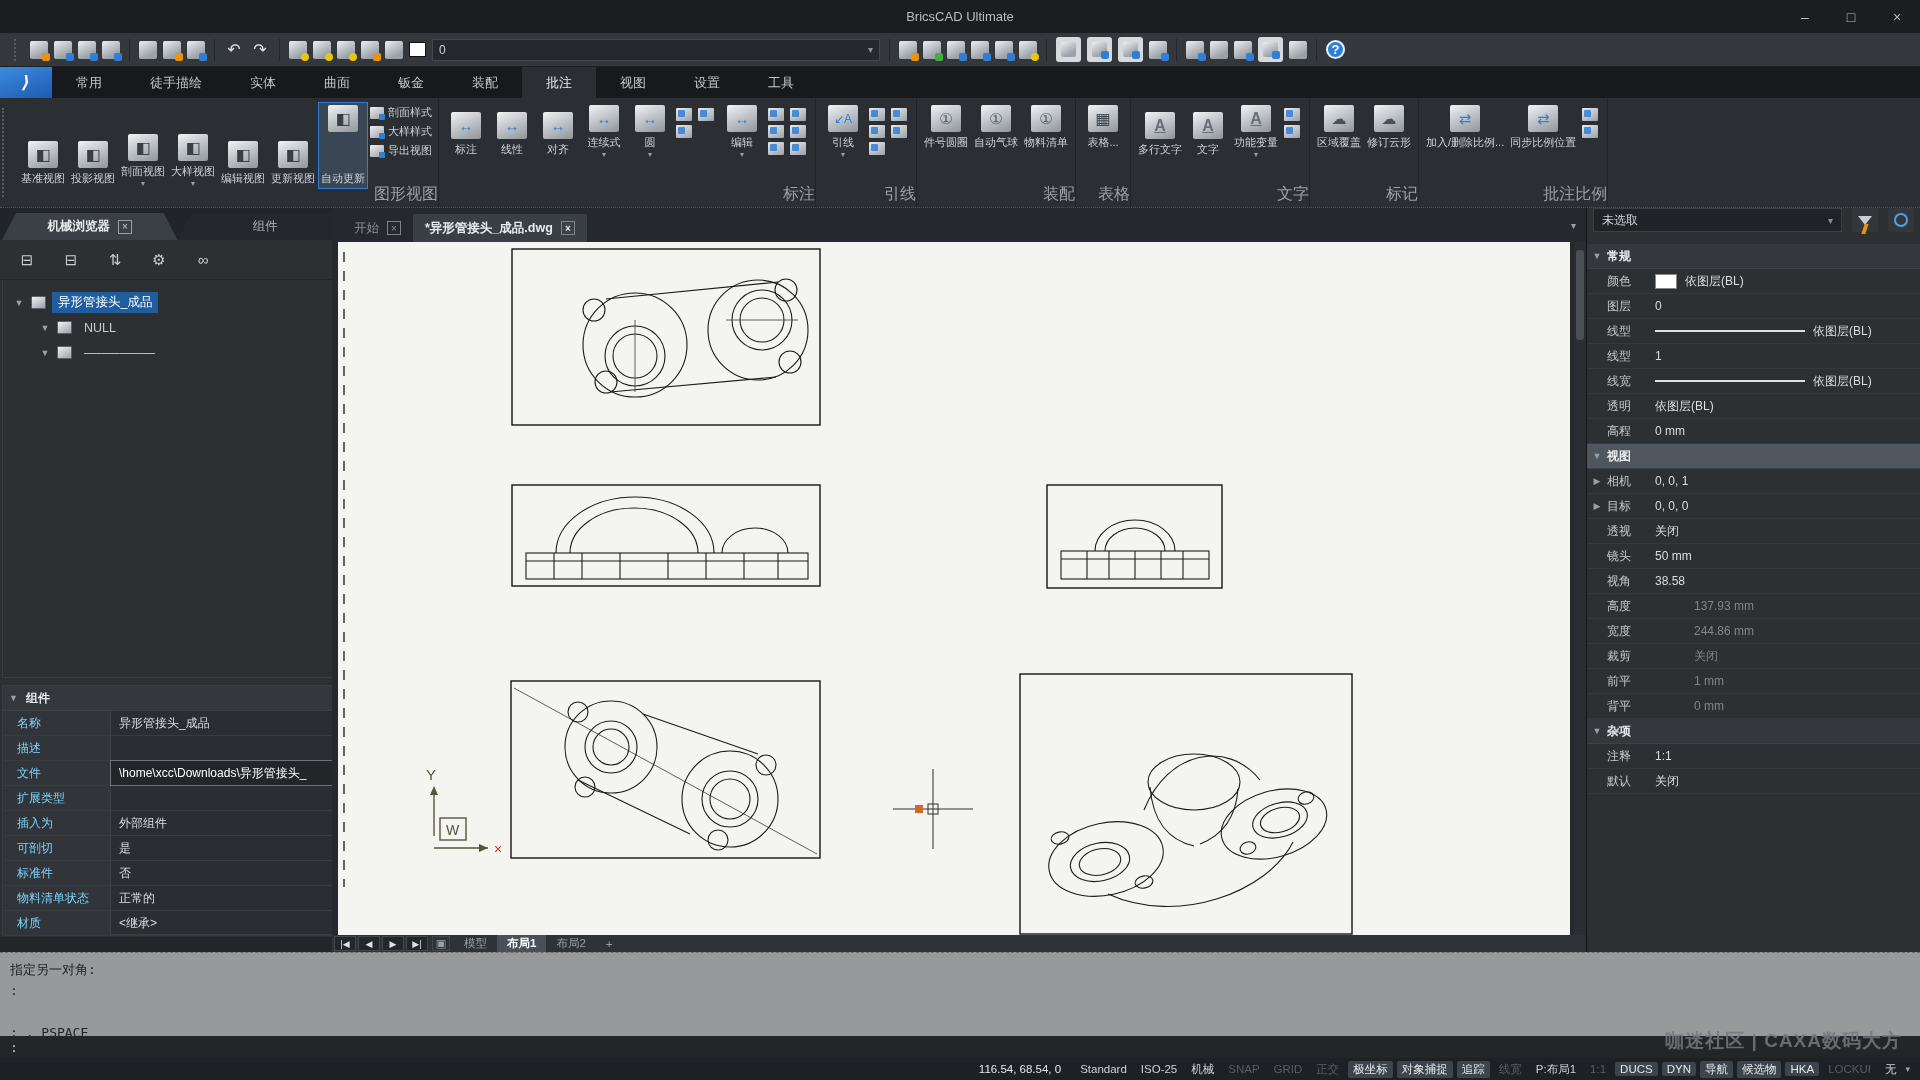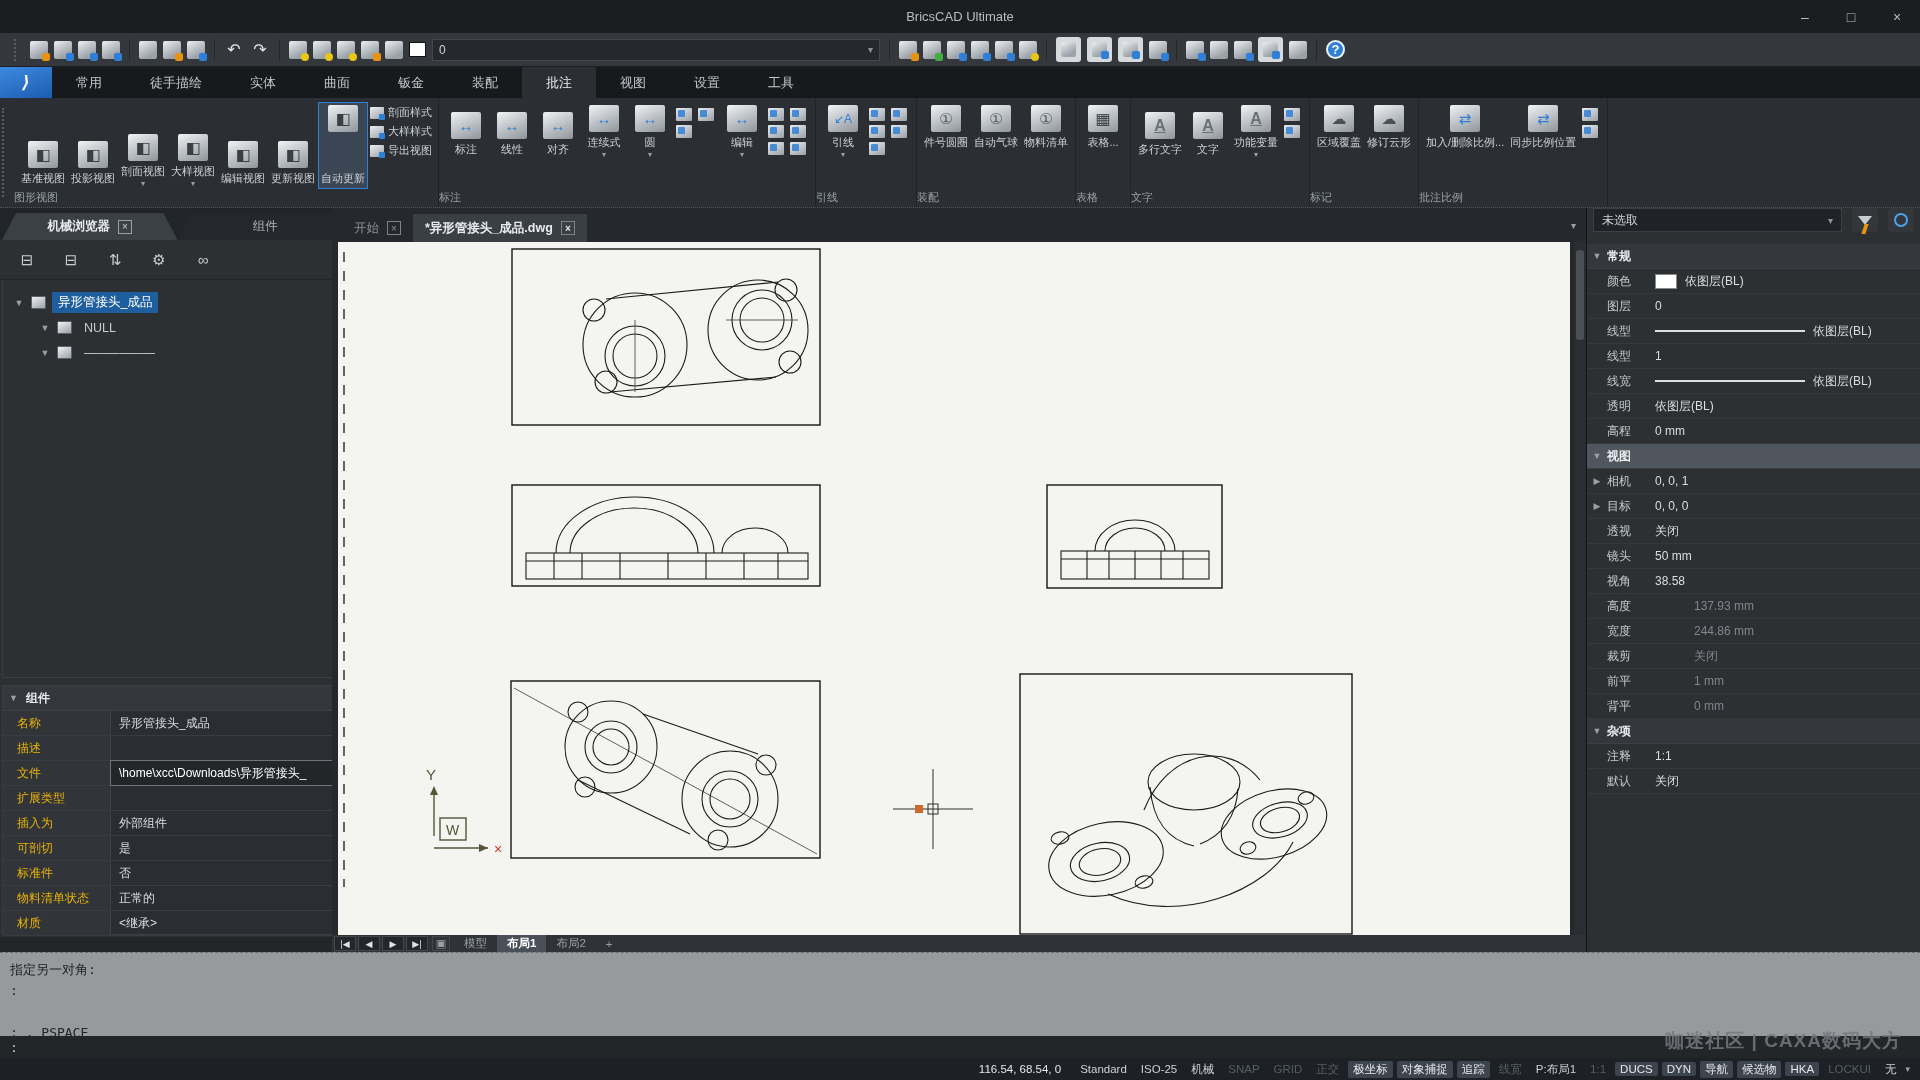--- a/index.html
+++ b/index.html
@@ -37,21 +37,21 @@
   #ribbon-tabs { position:absolute; left:0; top:67px; width:1920px; height:31px; background:#17191c; display:flex; align-items:flex-end; }
   .app-logo { width:52px; height:31px; background:linear-gradient(160deg,#3d8ae0,#1c5cb0); display:flex; align-items:center; justify-content:center; color:#fff; font-weight:bold; font-size:17px; font-style:italic; }
   .rtabs { display:flex; height:31px; }
   .rtab { padding:0 24px; display:flex; align-items:center; color:#c2c7cc; font-size:13px; height:31px; }
   .rtab.active { background:#2b2f33; color:#e8ebee; }
 
   
   #ribbon { position:absolute; left:0; top:98px; width:1920px; height:110px; background:#2b2f33; display:flex; border-bottom:1px dotted #505459; }
   #ribbon::before { content:""; width:8px; border-left:2px dotted #5a5f64; margin:10px 2px; }
   .rgroup { position:relative; border-right:1px solid #202428; padding:4px 4px 18px 4px; display:flex; align-items:flex-start; }
-  .rlabel { position:absolute; bottom:2px; left:0; right:0; text-align:left; color:#9aa0a5; font-size:11px; white-space:nowrap; }
+  .rlabel { position:absolute; bottom:2px; left:0; right:0; text-align:right; color:#9aa0a5; font-size:16px; white-space:nowrap; }
   .rbtns { display:flex; align-items:flex-end; }
   .bb { min-width:46px; padding:2px 2px; display:flex; flex-direction:column; align-items:center; gap:3px; border:1px solid transparent; }
   .bb .bicon { width:30px; height:27px; border-radius:2px; background:linear-gradient(155deg,#f2f3f4,#b9bec3 55%,#8f959b); display:flex; align-items:center; justify-content:center; font-size:15px; color:#2f7fd6; }
   .bb .blabel { font-size:11px; color:#ccd0d4; white-space:nowrap; }
   .bb .dd { display:none; font-size:8px; color:#9aa0a5; line-height:4px; }
   .bb.dd .dd { display:block; }
   .bb.active { background:#3a4654; border:1px solid #2f7fd6;gap:39px; }
   .g-gview .bicon::after { content:"◧"; color:#3a3f44; }
   .g-gview .bicon { font-size:0; } .g-gview .bicon::after { font-size:16px; }
   .g-dim .bicon::after { content:"↔"; font-size:15px; color:#2f7fd6; }
@@ -90,21 +90,21 @@
   .tree-item { height:25px; display:flex; align-items:center; gap:6px; color:#c8cdd1; font-size:12.5px; padding-left:4px; }
   .tree-item .twisty { width:12px; color:#9aa0a5; font-size:9px; text-align:center; }
   .tree-item .cube { width:15px; height:13px; background:linear-gradient(150deg,#f0f2f4,#9aa1a8); border:1px solid #5b6167; border-radius:1px; }
   .tree-item.level-1 { padding-left:30px; }
   .tree-item .tlabel { padding:2px 6px; }
   .tree-item.selected .tlabel { background:#1f5e9e; color:#fff; }
   .props-box { position:absolute; left:2px; right:2px; top:477px; bottom:2px; border:1px solid #3a3e42; background:#2a2e32; }
   .props-header { height:25px; background:#34383d; display:flex; align-items:center; gap:8px; padding-left:6px; font-weight:bold; color:#e8ebee; border-bottom:1px solid #3d4145; }
   .props-header .twisty { font-size:9px; color:#9aa0a5; }
   .prow { height:25px; display:flex; border-bottom:1px solid #383c40; }
-  .prow .plabel { width:108px; background:#31353a; color:#eab308; display:flex; align-items:center; padding-left:14px; border-right:1px solid #3d4145; }
+  .prow .plabel { width:108px; background:#31353a; color:#7dd3fc; display:flex; align-items:center; padding-left:14px; border-right:1px solid #3d4145; }
   .prow .pval { flex:1; color:#d9dde0; display:flex; align-items:center; padding-left:8px; white-space:nowrap; overflow:hidden; }
   .prow.selected .pval { background:#222629; outline:1px solid #6d7378; color:#fff; }
 
   
   #doc-area { position:absolute; left:332px; top:208px; width:1254px; height:744px; background:#25282c; }
   #doc-tabs { height:34px; display:flex; align-items:flex-end; background:#25282c; padding-left:10px; }
   .dtab { height:28px; display:flex; align-items:center; gap:8px; padding:0 12px; color:#8d939a; font-size:12.5px; }
   .dtab .closebox { width:14px; height:14px; border:1px solid #7d8389; display:flex; align-items:center; justify-content:center; font-size:10px; }
   .dtab.active { background:#3a3f44; color:#e8ebee; font-weight:bold; }
   .doc-tabs-menu { margin-left:auto; margin-right:10px; color:#9aa0a5; font-size:10px; align-self:center; }

